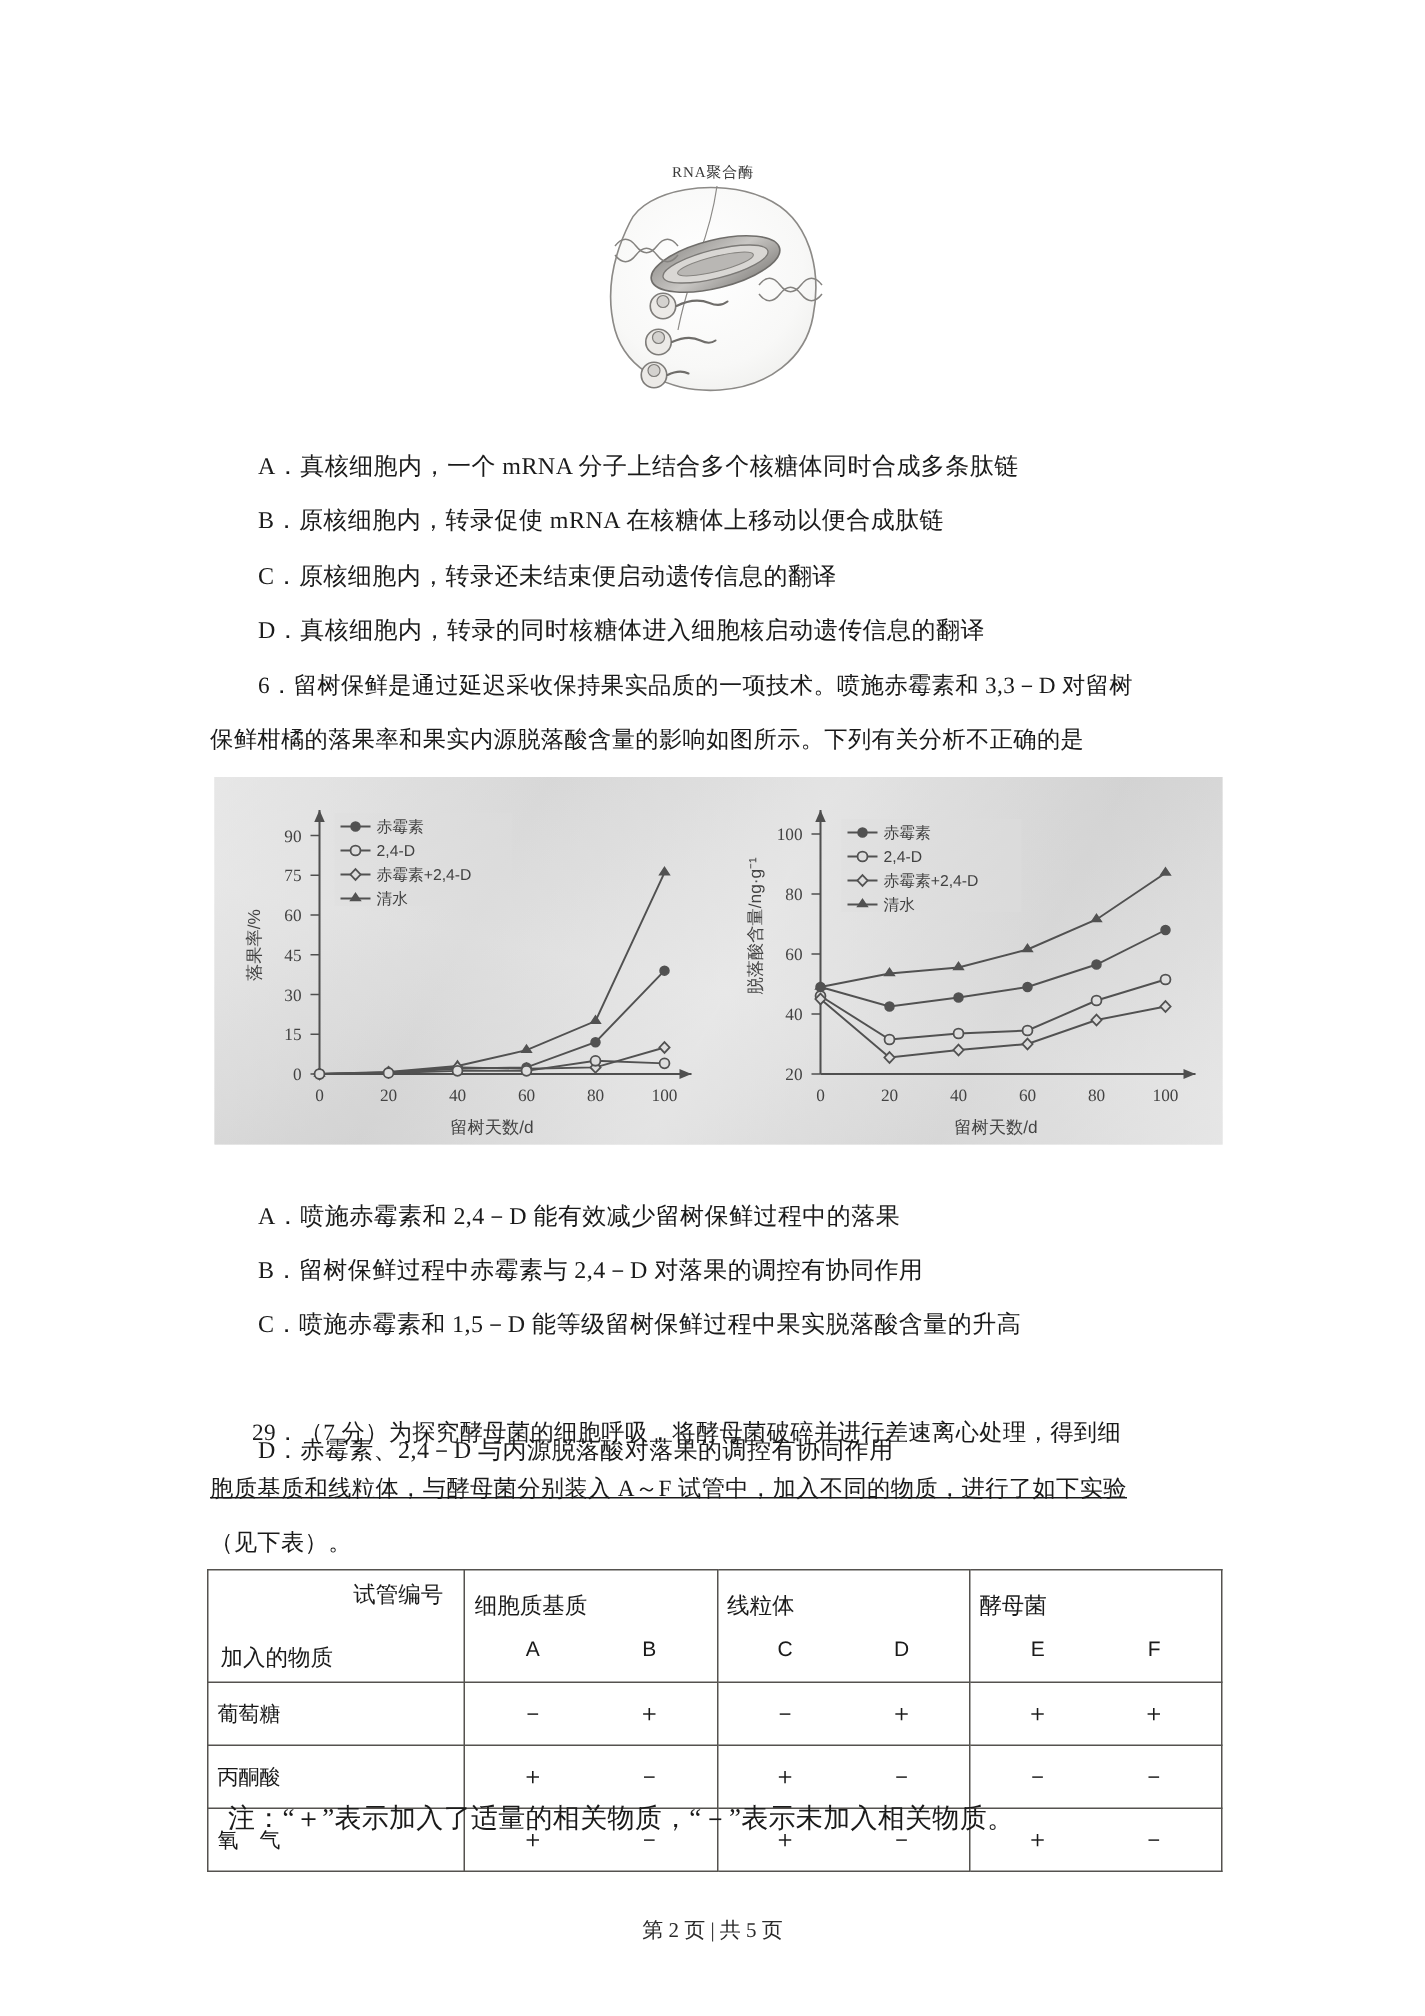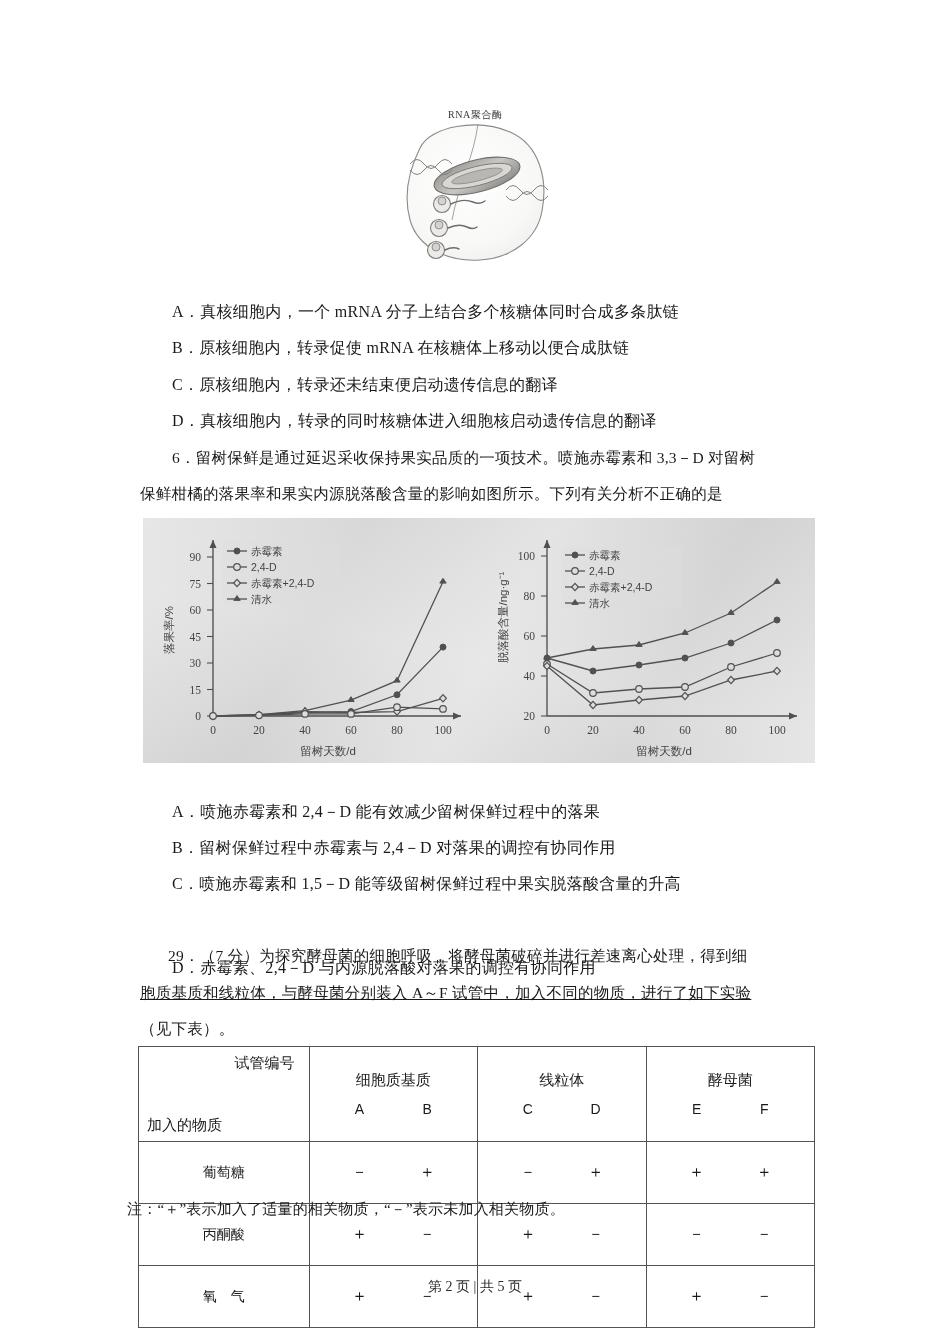--- a/index.html
+++ b/index.html
@@ -122,22 +122,21 @@
     left: 138px;
     top: 1046px;
     width: 677px;
     border-collapse: collapse;
     font-size: 15px;
     font-family: "Liberation Serif", "DejaVu Serif", serif;
   }
   .exp-table td, .exp-table th {
     border: 1px solid #55524f;
     font-weight: normal;
-    padding: 16px;
-    text-align: center;
+    padding: 6px;
     color: #1a1a1a;
   }
   .exp-table .hdr-cell {
     height: 62px;
     vertical-align: middle;
   }
   .exp-table .corner {
     position: relative;
     width: 172px;
     height: 62px;
@@ -170,23 +169,23 @@
   .exp-table .data-row td {
     height: 29px;
     vertical-align: middle;
   }
   .exp-table .rowname { width: 172px; font-size: 14px; }
   .sign-pair { display: flex; justify-content: space-around; }
   .sign { font-size: 16px; }
 
   .table-note {
     position: absolute;
-    left: 127px;
+    left: 152px;
     top: 1200px;
-    font-size: 15px;
+    font-size: 18px;
     letter-spacing: 0.2px;
     white-space: nowrap;
   }
 
   
   .footer {
     position: absolute;
     left: 0;
     top: 1278px;
     width: 950px;

